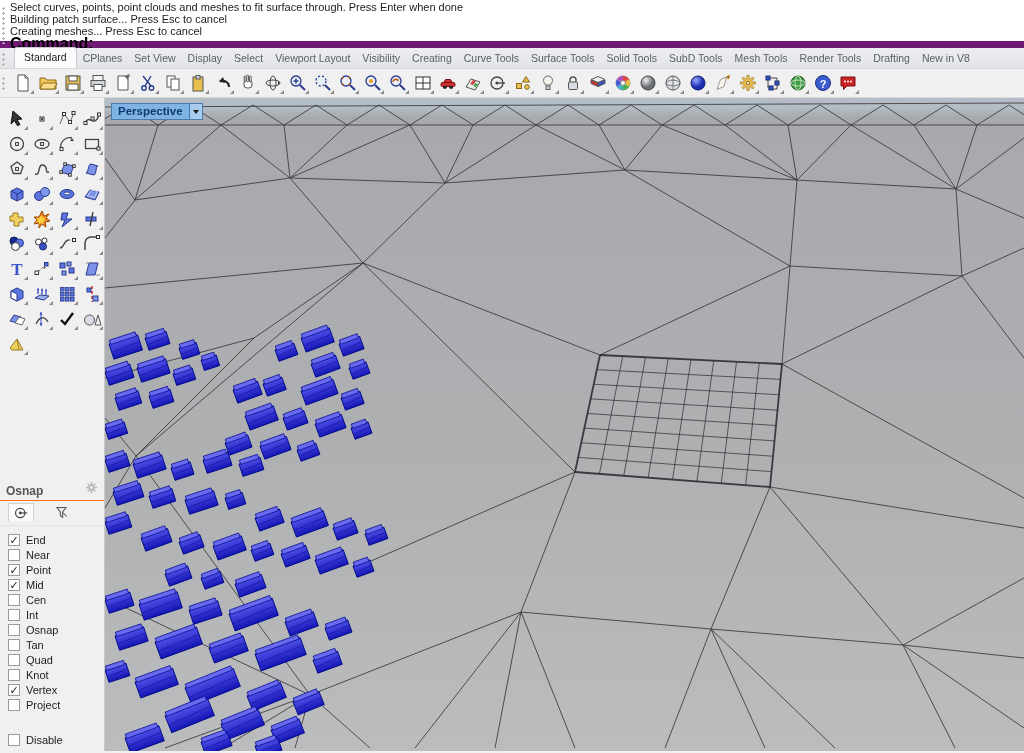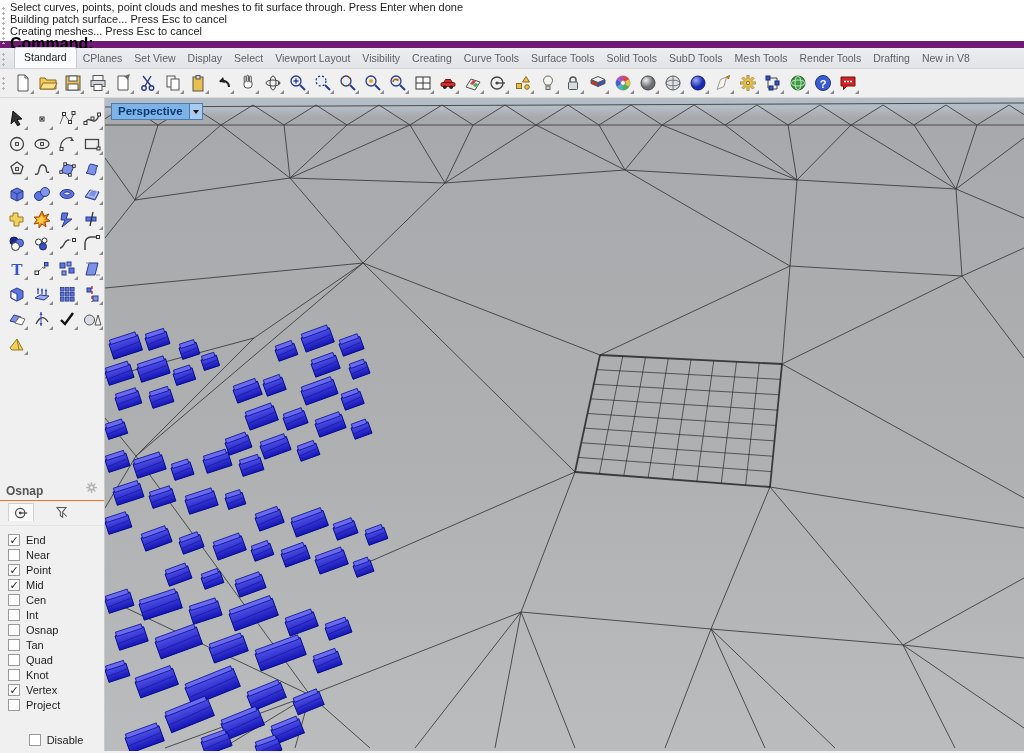--- a/index.html
+++ b/index.html
@@ -51,21 +51,21 @@
   .osnap-head { display:flex; justify-content:space-between; align-items:flex-end;
     padding:2px 6px 2px 6px; border-bottom:1px solid #f97316;font-weight:bold; }
   .osnap-title { font-size:12px; color:#555; }
   .osnap-tabs { display:flex; gap:14px; padding:2px 0 4px 8px;
     border-bottom:1px solid #e3e3e3; }
   .osnap-tabbtn { width:26px; height:18px; display:flex; align-items:center;
     justify-content:center; }
   .osnap-tabbtn.active { background:#fafafa; border:1px solid #d0d0d0; border-bottom:none; }
   .osnap-list { padding:6px 0 0 8px; }
   .osnap-row { display:flex; align-items:center; height:15px; margin-bottom:0px; }
-  .osnap-row.gap { margin-top:14px;justify-content:center; }
+  .osnap-row.gap { margin-top:14px; }
   .chk { width:12px; height:12px; background:#fff; border:1px solid #9a9a9a;
     margin-right:6px; font-size:11px; line-height:10px; text-align:center;
     color:#1a1a1a; font-weight:bold; }
   .osnap-label { font-size:11px; color:#222; }
 
   
   .viewport { position:relative; width:919px; height:653px; }
   .viewport svg { display:block; }
   .vp-label { position:absolute; left:6px; top:5px; display:flex; align-items:stretch;
     border:1px solid #4a7cb0; }

